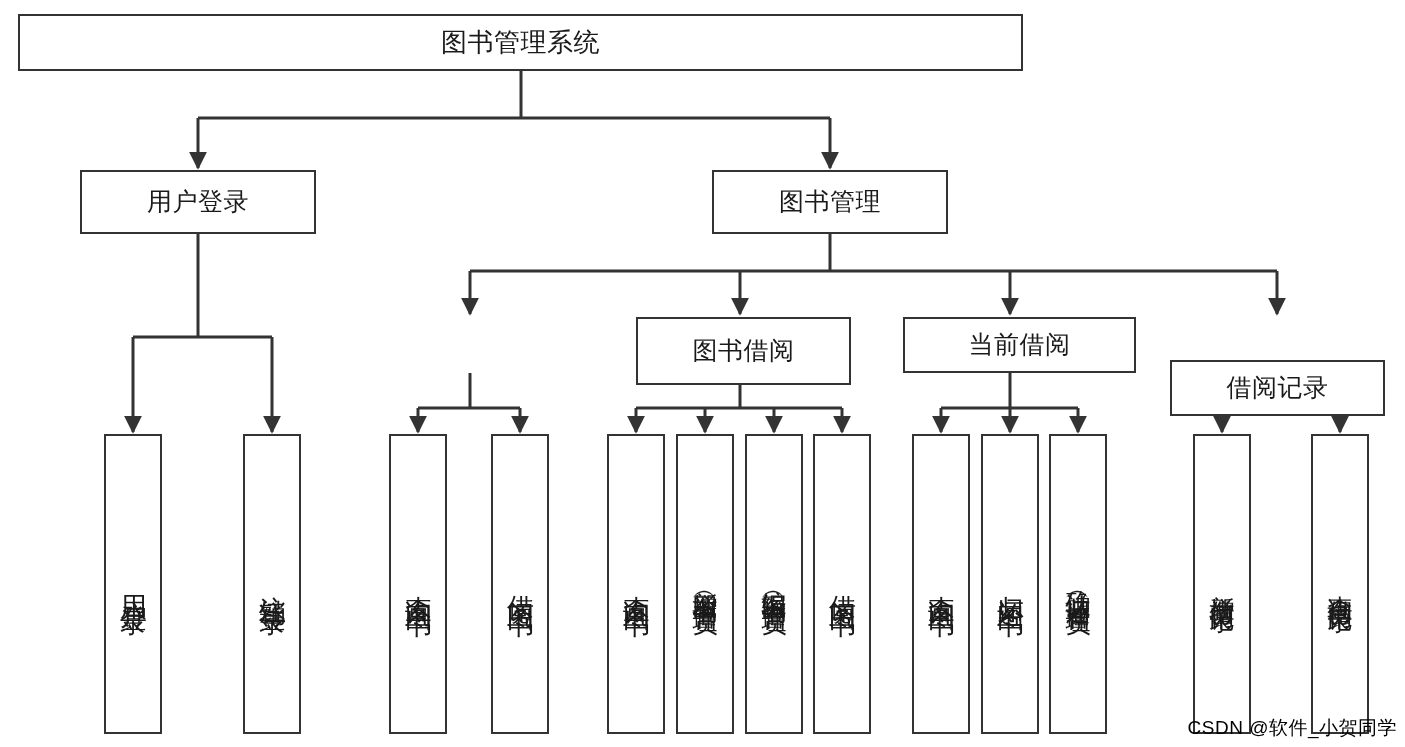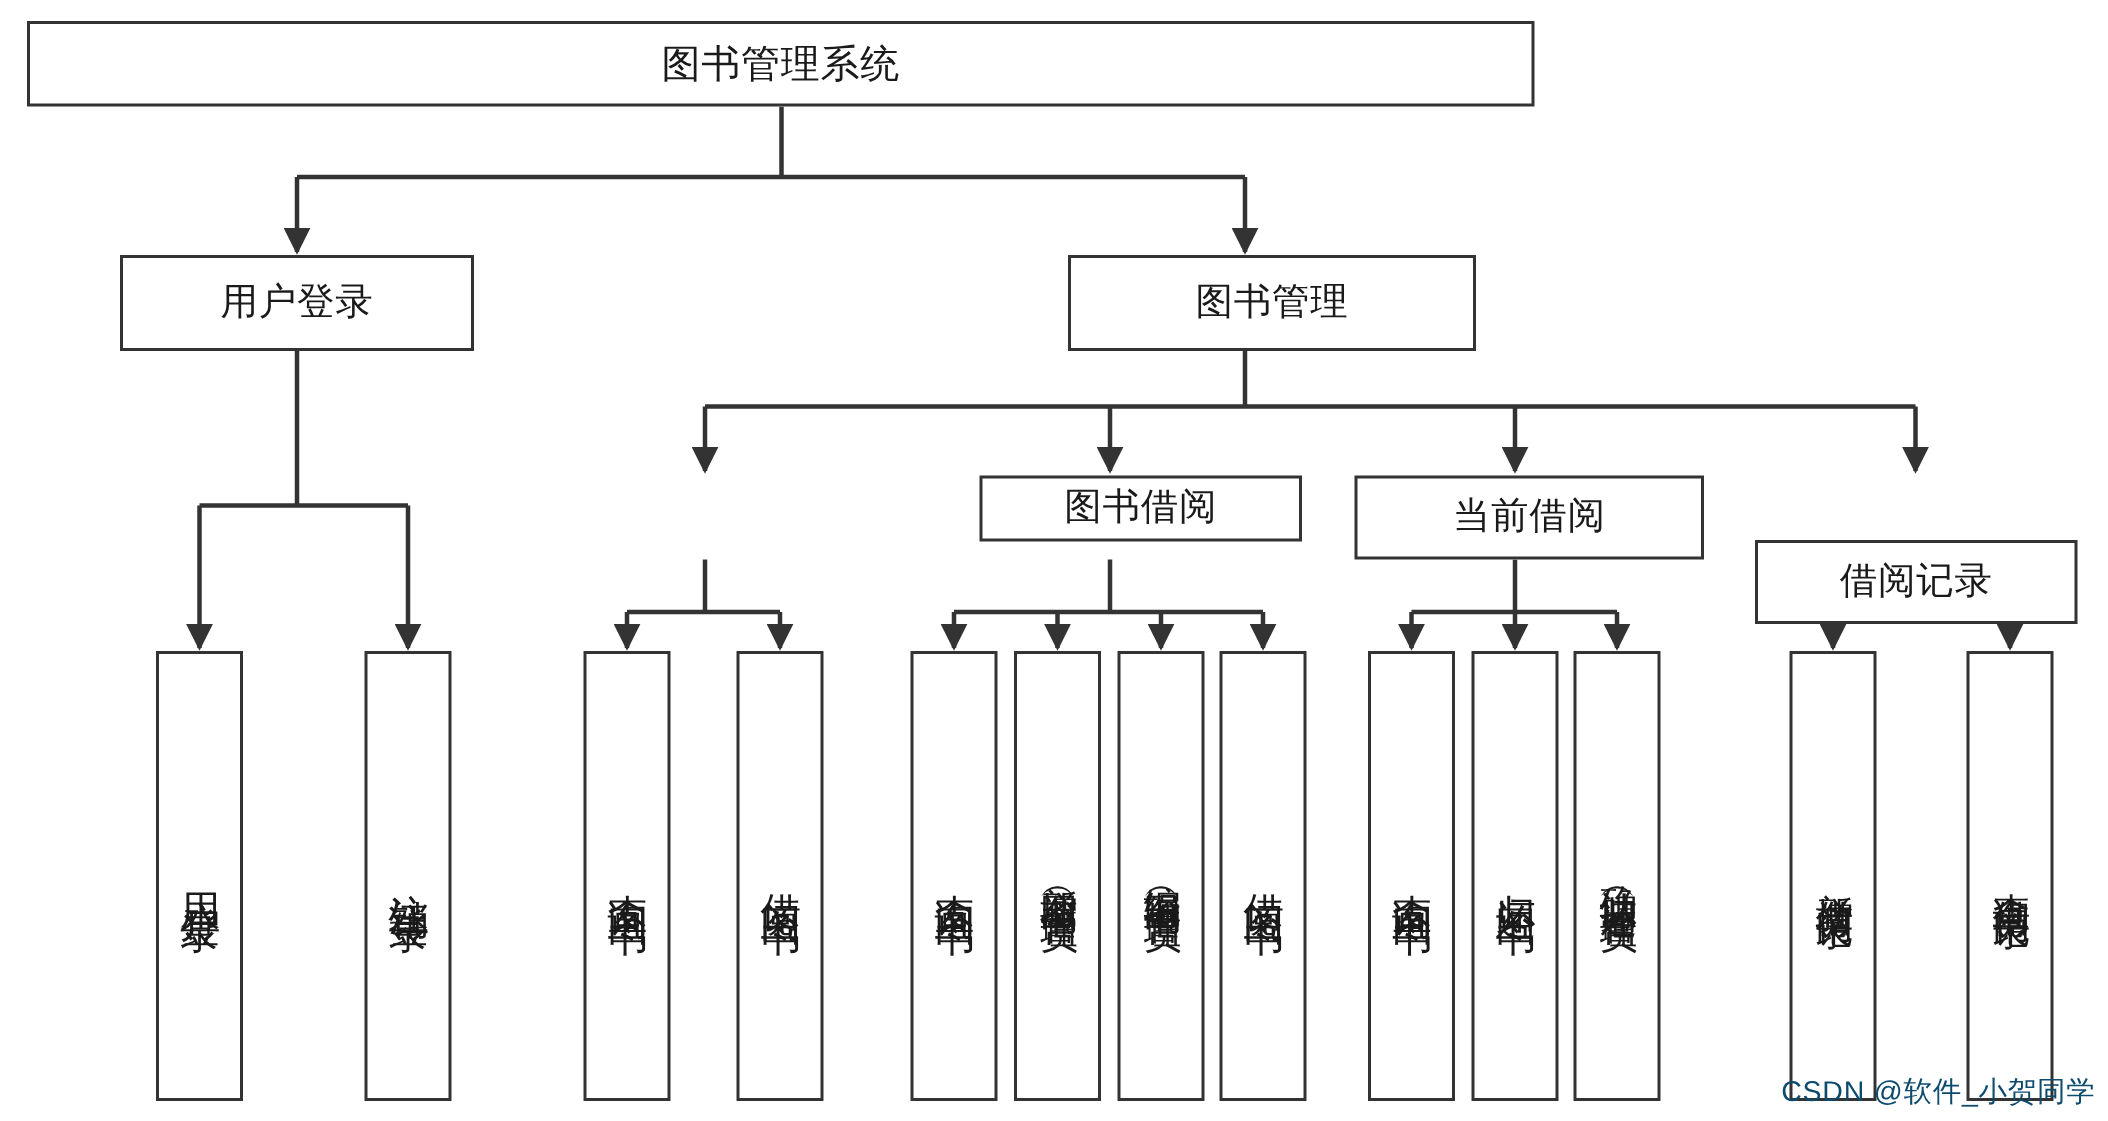--- a/index.html
+++ b/index.html
@@ -62,21 +62,21 @@
   }
   .node.v.narrow .lbl {
     font-size: 25px;
     letter-spacing: 3px;
   }
   #watermark {
     position: absolute;
     right: 8px;
     bottom: 6px;
     font-size: 19px;
-    color: #0c4a6e;
+    color: #000000;
     letter-spacing: 0.5px;
     white-space: nowrap;
     pointer-events: none;
     margin-left: 42px;
   }
 </style>
 </head>
 <body>
 
 <div id="canvas">
@@ -131,25 +131,25 @@
     </g>
   </svg>
 
   <div class="node h root" style="left:18px; top:14px; width:1005px; height:57px;">
     <span class="lbl">图书管理系统</span>
   </div>
 
   <div class="node h" style="left:80px; top:170px; width:236px; height:64px;">
     <span class="lbl">用户登录</span>
   </div>
-  <div class="node h" style="left:712px; top:170px; width:272px; height:64px;">
+  <div class="node h" style="left:712px; top:170px; width:236px; height:64px;">
     <span class="lbl">图书管理</span>
   </div>
 
-  <div class="node h" style="left:653px; top:317px; width:215px; height:44px;">
+  <div class="node h" style="left:636px; top:317px; width:215px; height:68px;">
     <span class="lbl">图书借阅</span>
   </div>
   <div class="node h" style="left:903px; top:317px; width:233px; height:56px;">
     <span class="lbl">当前借阅</span>
   </div>
   <div class="node h" style="left:1170px; top:317px; width:215px; height:56px;margin-top:43px;">
     <span class="lbl">借阅记录</span>
   </div>
 
   <div class="node v" style="left:104px; top:434px; width:58px; height:300px;">

